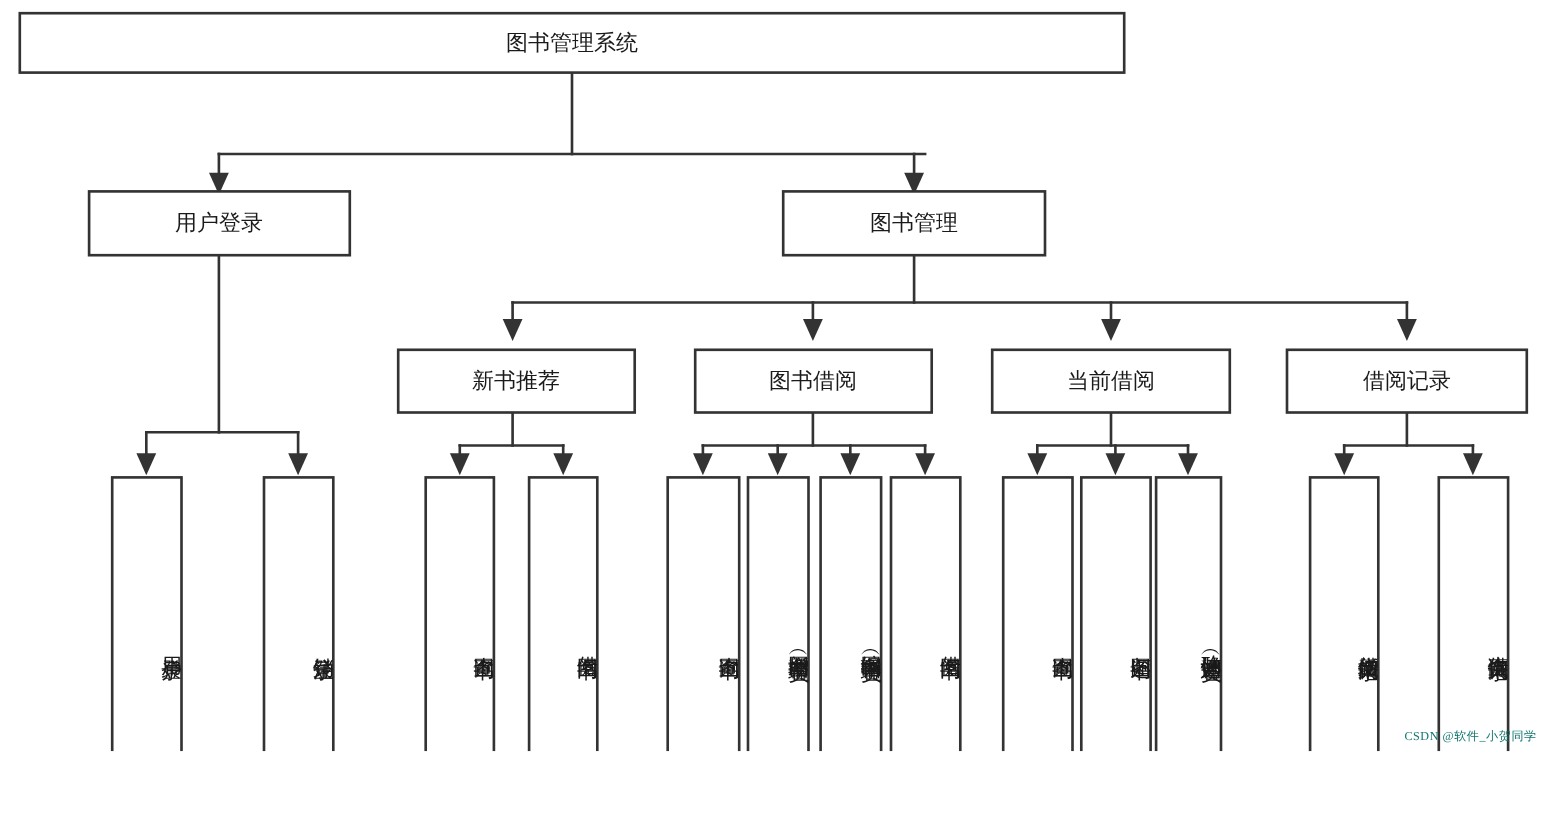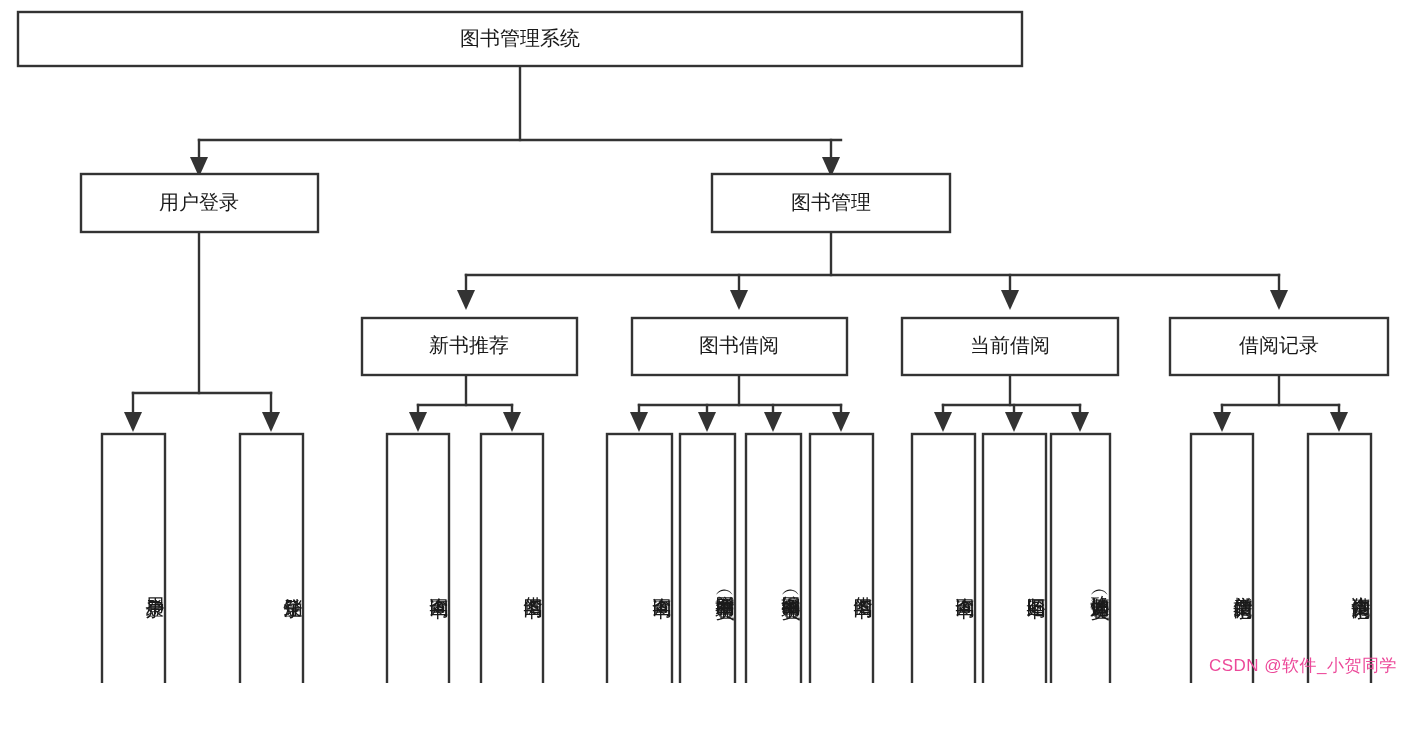--- a/index.html
+++ b/index.html
@@ -61,23 +61,23 @@
     white-space: nowrap;
     pointer-events: none;
   }
   .node-label-v.mid {
     justify-content: center;
   }
   .watermark {
     position: absolute;
     right: 8px;
     bottom: 6px;
-    font-family: Liberation Sans, sans-serif;
-    font-size: 17px;
-    color: #ec4899;
+    font-family: Liberation Serif, serif;
+    font-size: 11px;
+    color: #0f766e;
     letter-spacing: 0.5px;
     white-space: nowrap;
   }
 </style>
 </head>
 <body>
 
 <div id="stage">
 
   <svg id="diagram-svg" viewBox="0 0 1405 747">

